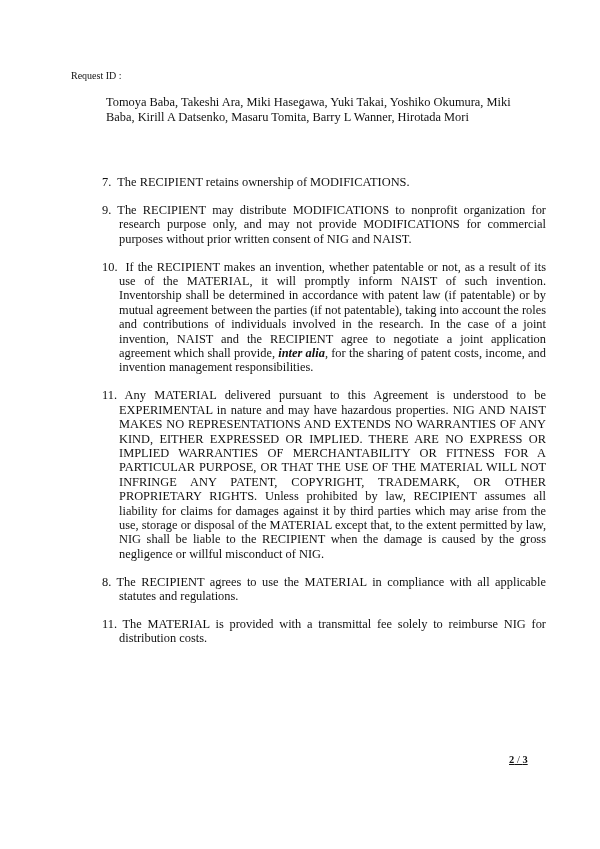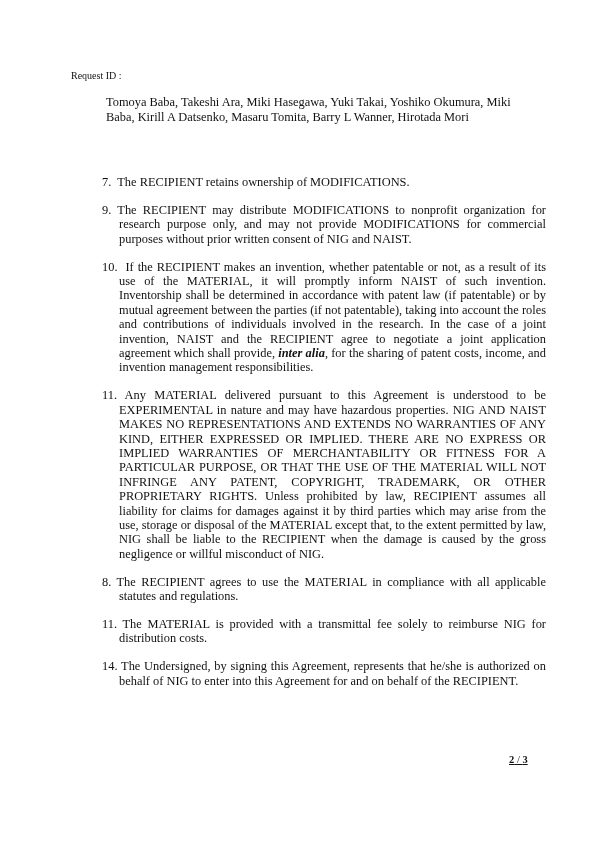--- a/index.html
+++ b/index.html
@@ -23,16 +23,15 @@
   <div>Tomoya Baba, Takeshi Ara, Miki Hasegawa, Yuki Takai, Yoshiko Okumura, Miki Baba, Kirill A Datsenko, Masaru Tomita, Barry L Wanner, Hirotada Mori</div>
 </div>
 
 <div class="clauses">
   <p class="clause"><span>7.</span>&nbsp; <span>The RECIPIENT retains ownership of MODIFICATIONS.</span></p>
   <p class="clause"><span>9.</span> <span>The RECIPIENT may distribute MODIFICATIONS to nonprofit organization for research purpose only, and may not provide MODIFICATIONS for commercial purposes without prior written consent of NIG and NAIST.</span></p>
   <p class="clause"><span>10.</span>&nbsp; <span>If the RECIPIENT makes an invention, whether patentable or not, as a result of its use of the MATERIAL, it will promptly inform NAIST of such invention. Inventorship shall be determined in accordance with patent law (if patentable) or by mutual agreement between the parties (if not patentable), taking into account the roles and contributions of individuals involved in the research. In the case of a joint invention, NAIST and the RECIPIENT agree to negotiate a joint application agreement which shall provide, </span><i>inter alia</i><span>, for the sharing of patent costs, income, and invention management responsibilities.</span></p>
   <p class="clause"><span>11.</span> <span>Any MATERIAL delivered pursuant to this Agreement is understood to be EXPERIMENTAL in nature and may have hazardous properties. NIG AND NAIST MAKES NO REPRESENTATIONS AND EXTENDS NO WARRANTIES OF ANY KIND, EITHER EXPRESSED OR IMPLIED. THERE ARE NO EXPRESS OR IMPLIED WARRANTIES OF MERCHANTABILITY OR FITNESS FOR A PARTICULAR PURPOSE, OR THAT THE USE OF THE MATERIAL WILL NOT INFRINGE ANY PATENT, COPYRIGHT, TRADEMARK, OR OTHER PROPRIETARY RIGHTS. Unless prohibited by law, RECIPIENT assumes all liability for claims for damages against it by third parties which may arise from the use, storage or disposal of the MATERIAL except that, to the extent permitted by law, NIG shall be liable to the RECIPIENT when the damage is caused by the gross negligence or willful misconduct of NIG.</span></p>
   <p class="clause"><span>8.</span> <span>The RECIPIENT agrees to use the MATERIAL in compliance with all applicable statutes and regulations.</span></p>
   <p class="clause"><span>11.</span> <span>The MATERIAL is provided with a transmittal fee solely to reimburse NIG for distribution costs.</span></p>
-  <p class="clause"><span>14.</span> <span>The Undersigned, by signing this Agreement, represents that he/she is authorized on behalf of NIG to enter into this Agreement for and on behalf of the RECIPIENT.</span></p>
 </div>
 
 <div class="page-num"><span>2</span><span class="sep"> / </span><span>3</span></div>
 
 </body></html>

